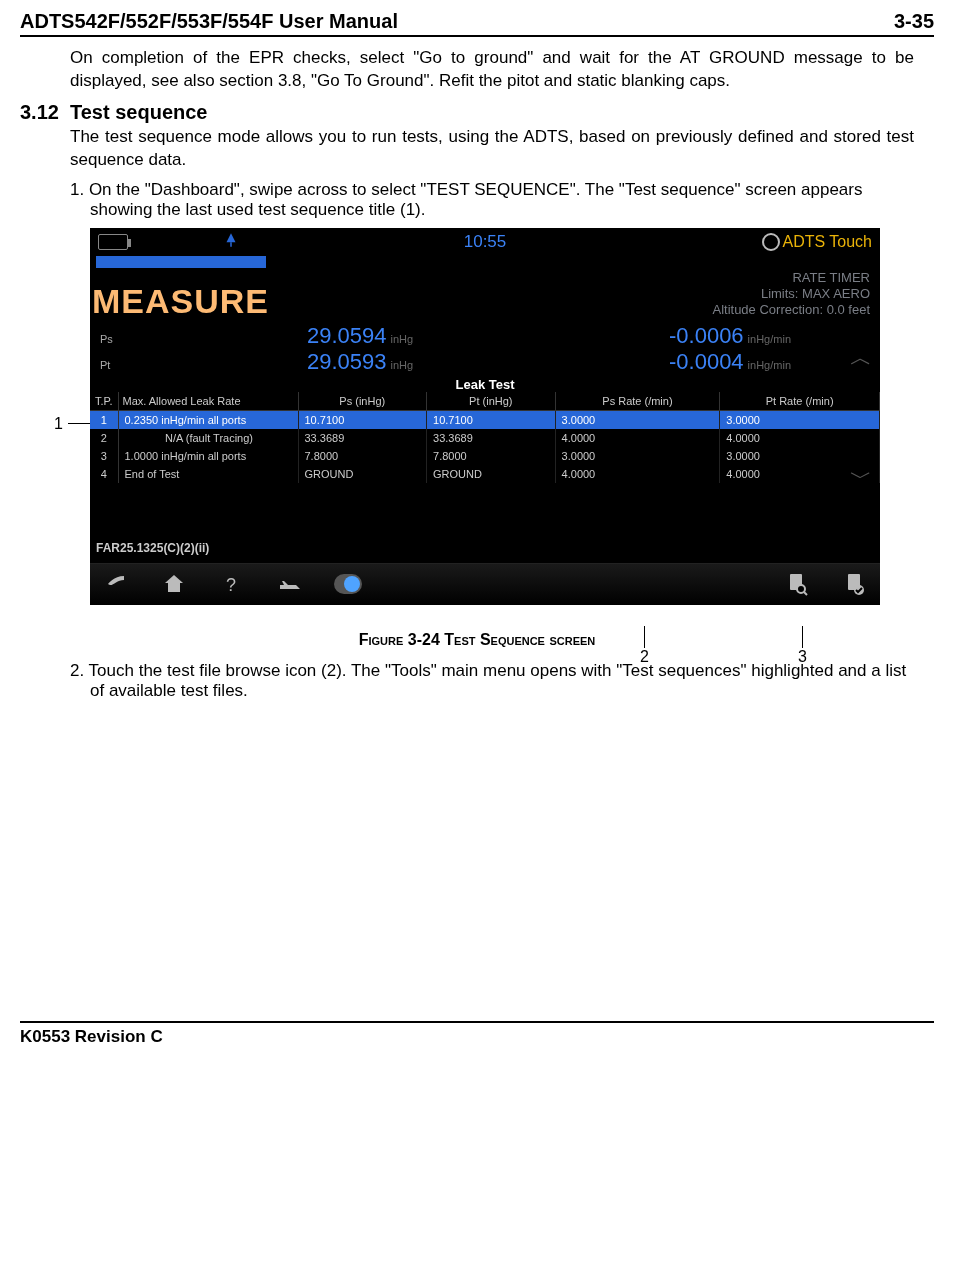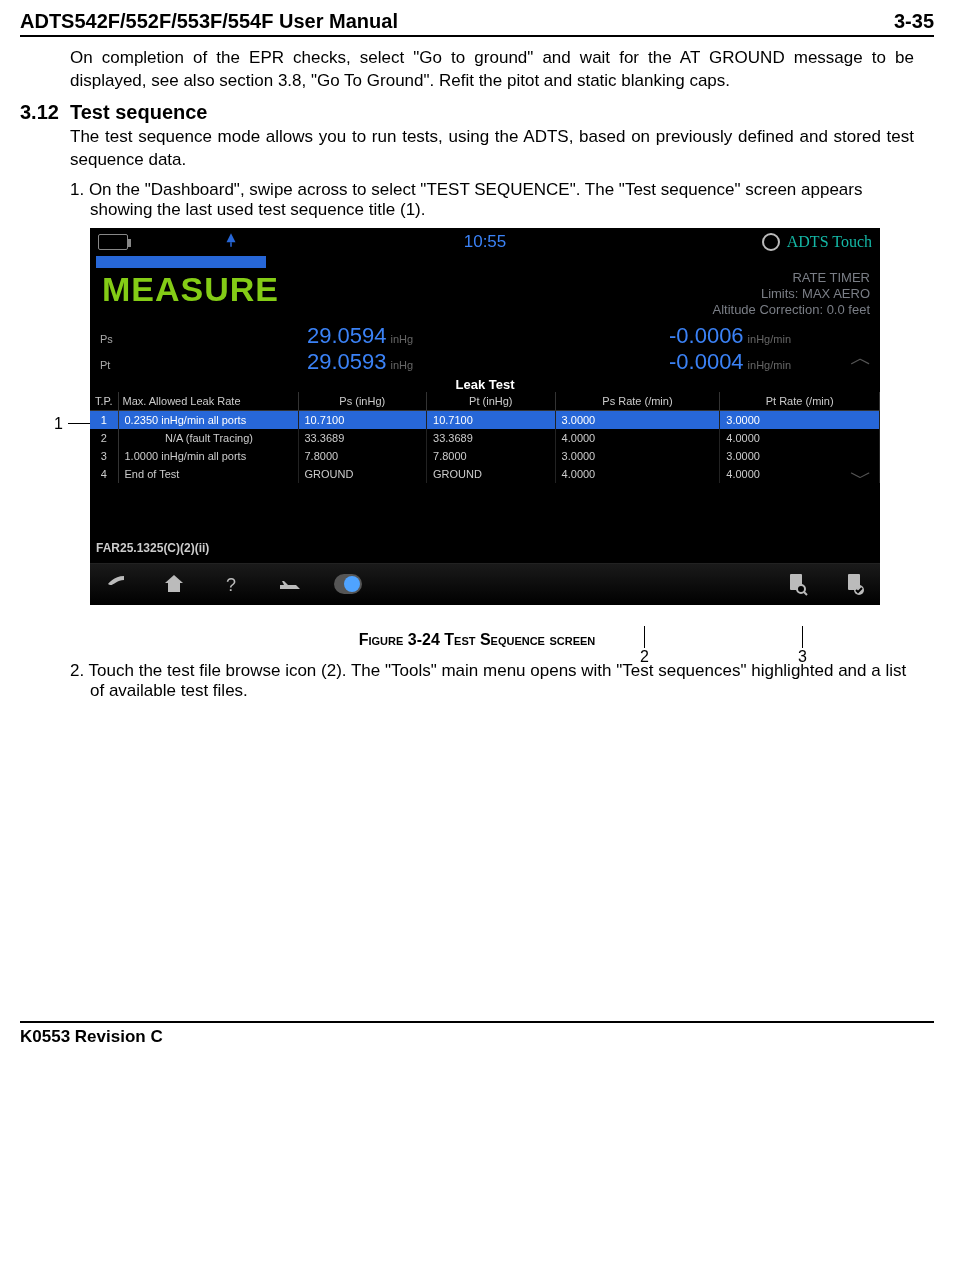--- a/index.html
+++ b/index.html
@@ -22,26 +22,26 @@
 
   .device { width:790px; background:#000; color:#fff; font-family:Arial,sans-serif; position:relative; }
   .statusbar { height:28px; display:flex; align-items:center; color:#3b82f6; font-size:16px; position:relative;gap:24px; }
   .batt { width:30px; height:16px; border:1px solid #888; border-radius:2px; margin-left:8px; position:relative; }
   .batt::after { content:""; position:absolute; right:-4px; top:4px; width:3px; height:8px; background:#888; }
   .batt-fill { width:40%; height:100%; background:#1fbf1f; }
   .wifi { margin-left:70px; color:#2767d8; font-size:16px; }
   .clock { position:absolute; left:50%; transform:translateX(-50%); color:#3b82f6; font-size:17px; }
   .ge { position:absolute; right:100px; color:#ddd; font-size:14px; display:flex; align-items:center; gap:6px; }
   .ge-logo { width:18px; height:18px; border:2px solid #bbb; border-radius:50%; }
-  .brand { position:absolute; right:8px; color:#14b8a6; font-size:16px;font-family:Liberation Serif, serif; }
+  .brand { position:absolute; right:8px; color:#eab308; font-size:16px; }
   .progbar { height:12px; width:170px; background:#2767d8; margin-left:6px; }
 
   .topinfo { display:flex; justify-content:flex-end; flex-direction:column; align-items:flex-end; color:#7a7e86; font-size:13px; padding:2px 10px 4px 0; line-height:1.25; }
   .measure-row { display:flex; align-items:flex-start; }
-  .measure-title { font-size:34px; font-weight:bold; letter-spacing:1px; padding:2px 12px; color:#84cc16; }
+  .measure-title { font-size:34px; font-weight:bold; letter-spacing:1px; padding:2px 2px; color:#fdba74;margin-top:12px; }
 
   .reading-row { display:flex; align-items:baseline; padding:0 10px; height:26px; }
   .rlabel { width:30px; font-size:11px; color:#aaa; }
   .rval { flex:1; text-align:center; font-size:22px; color:#3b82f6; }
   .runit { font-size:11px; color:#666; margin-left:4px; }
   .rrate { width:280px; text-align:center; font-size:22px; color:#3b82f6; }
 
   .table-title { text-align:center; font-size:13px; font-weight:bold; color:#fff; background:#000; padding:2px 0 0 0; }
   table.leak { width:100%; border-collapse:collapse; font-size:11px; color:#ccc; }
   table.leak th { text-align:center; font-weight:normal; padding:3px 4px; border-bottom:1px solid #333; border-right:1px solid #333; }

